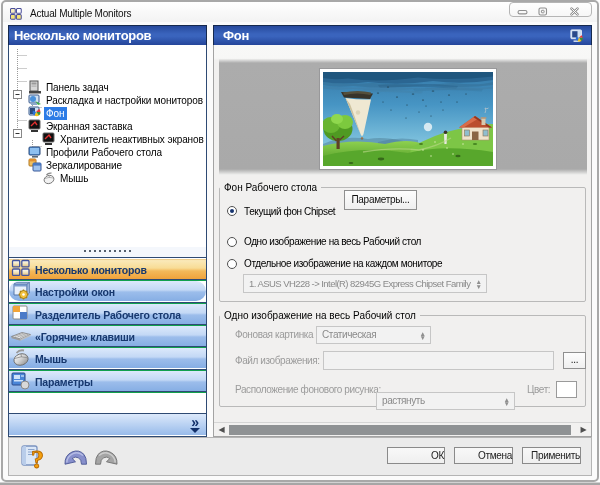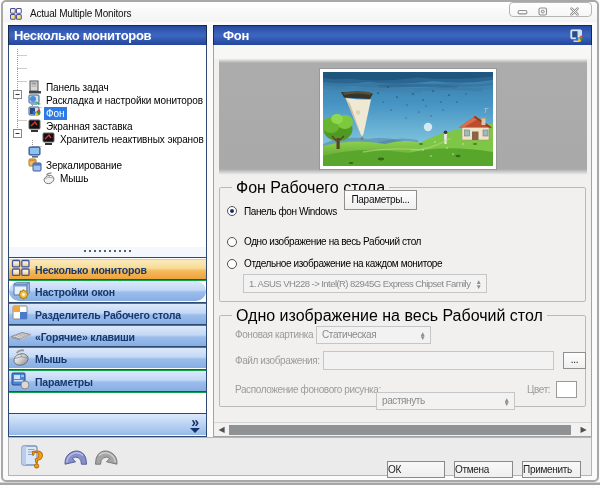--- a/index.html
+++ b/index.html
@@ -46,41 +46,41 @@
 #rightpanel { position:absolute; left:213px; top:45px; width:379px; height:392px;
   border:1px solid #a3a3a3; border-top:none;
   background:linear-gradient(180deg,#f8f8f7 0px,#f7f7f6 13px,#f1f0ef 15px,#f1f0ef 100%); }
 #gray { position:absolute; left:5px; top:14px; width:368px; height:116px;
   background:linear-gradient(180deg, #ededec 0px, #acacac 4px, #a9a9a9 110px, #f2f2f1 116px); }
 #wallframe { position:absolute; left:101px; top:10px; width:176px; height:100px; background:#fff;
   box-shadow:0 0 0 1px #98989a; }
 #wall { position:absolute; left:3px; top:3px; width:170px; height:94px; }
 
 .grp { position:absolute; border:1px solid #b9b9b9; border-radius:2px; }
-.grp .glbl { position:absolute; top:-7px; left:12px; background:#f1f0ef; padding:0 4px; font-size:16px; letter-spacing:0px; color:#000; line-height:13px; }
+.grp .glbl { position:absolute; top:-7px; left:0; background:#f1f0ef; padding:0 4px; font-size:10px; letter-spacing:0px; color:#000; line-height:13px; }
 #grp1 { left:5px; top:142px; width:367px; height:115px; }
 #grp2 { left:5px; top:270px; width:367px; height:92px; }
 .radio { position:absolute; width:10px; height:10px; border:1px solid #505050; border-radius:50%; background:#fff; }
 .radio.on::after { content:""; position:absolute; left:2px; top:2px; width:4px; height:4px; border-radius:50%; background:#16336e; }
 .rlbl { position:absolute; font-size:10px; letter-spacing:-0.4px; color:#000; white-space:nowrap; line-height:13px; }
 .btn { position:absolute; border:1px solid #8f8f8f; background:linear-gradient(180deg,#fdfdfd,#efefef);
   font-size:10px; letter-spacing:-0.3px; color:#111; text-align:center; }
 .combo { position:absolute; border:1px solid #c6c6c6; background:#f2f2f2; font-size:9.5px; letter-spacing:-0.55px; color:#8a8a8a;
   white-space:nowrap; overflow:hidden; }
 .combo .ar { position:absolute; right:4px; top:0; color:#8f8f8f; font-size:6.5px; line-height:4.5px; letter-spacing:0; }
 .dlbl { position:absolute; font-size:10px; letter-spacing:-0.4px; color:#9b9b9b; white-space:nowrap; line-height:13px; }
 
 #hscroll { position:absolute; left:0px; top:377px; width:377px; height:14px; background:#f2f1f0; border-top:1px solid #d5d5d5; }
 #hthumb { position:absolute; left:15px; top:2px; width:342px; height:10px; background:#8f9294; }
 .sar { position:absolute; top:2px; width:13px; height:10px; color:#505050; font-size:8px; line-height:10px; text-align:center; }
 
 #bottombar { position:absolute; left:8px; top:437px; width:584px; height:39px; background:#ebebeb;
   border:1px solid #b4b4b4; }
 .bbtn { position:absolute; top:9px; height:17px; border:1px solid #8a8a8a; background:linear-gradient(180deg,#f8f8f8,#efefef);
-  font-size:10px; letter-spacing:-0.3px; color:#222; text-align:left; line-height:15px;margin-top:14px; }
+  font-size:10px; letter-spacing:-0.3px; color:#222; text-align:right; line-height:15px; }
 </style>
 </head>
 <body>
 <div id="win">
   <div id="frame"></div>
   <div id="titlebar">
     <svg id="appicon" width="12" height="12" viewBox="0 0 13 13">
       <rect x="0.5" y="0.5" width="5.2" height="5.2" rx="1.2" fill="#f5ecc0" stroke="#4a4e9a" stroke-width="1.1"></rect>
       <rect x="7" y="0.5" width="5.2" height="5.2" rx="1.2" fill="#ffffff" stroke="#4a4e9a" stroke-width="1.1"></rect>
       <rect x="0.5" y="7" width="5.2" height="5.2" rx="1.2" fill="#f3e27a" stroke="#4a4e9a" stroke-width="1.1"></rect>
@@ -184,20 +184,21 @@
             <rect x="3" y="11" width="7" height="2" fill="#333"></rect>
           </svg></span>
         <span class="lbl" style="left:51px;">Хранитель неактивных экранов</span>
       </div>
     <div class="trow" style="top:69px;">
         <span class="ticon" style="left:19px;"><svg width="14" height="14" viewBox="0 0 14 14">
             <rect x="1" y="2" width="11" height="8" rx="1" fill="#5a9ae0" stroke="#2a4a7a"></rect>
             <rect x="2" y="3" width="9" height="6" fill="#8ec0f0"></rect>
             <rect x="4" y="11" width="6" height="1.6" fill="#5a6a7a"></rect>
           </svg></span>
+        <span class="lbl" style="left:37px;">Профили Рабочего стола</span>
       </div>
     <div class="trow" style="top:82px;">
         <span class="ticon" style="left:19px;"><svg width="14" height="14" viewBox="0 0 14 14">
             <rect x="1" y="1" width="7" height="7" rx="1" fill="#f0c060" stroke="#b07820"></rect>
             <rect x="1" y="1" width="7" height="2.4" fill="#e09030"></rect>
             <rect x="5" y="5" width="8" height="8" rx="1" fill="#9ec2ee" stroke="#3a5a9a"></rect>
             <rect x="5" y="5" width="8" height="2.6" fill="#4a78c0"></rect>
           </svg></span>
         <span class="lbl" style="left:37px;">Зеркалирование</span>
       </div>
@@ -433,21 +434,21 @@
               <circle cx="108" cy="84" r="0.8"></circle>
               <circle cx="130" cy="82" r="0.8"></circle>
           </g>
         </svg>
       </div>
     </div>
 
     <div class="grp" id="grp1">
         <div class="glbl">Фон Рабочего стола</div>
       <div class="radio on" style="left:7px; top:18px;"></div>
-      <div class="rlbl" style="left:24px; top:16.5px;">Панель фон Windows</div>
+      <div class="rlbl" style="left:24px; top:16.5px;">Текущий фон Chipset</div>
       <div class="btn" style="left:124px; top:2px; width:73px; height:20px; line-height:18px;">Параметры...</div>
       <div class="radio" style="left:7px; top:48.5px;"></div>
       <div class="rlbl" style="left:24px; top:47px;">Одно изображение на весь Рабочий стол</div>
       <div class="radio" style="left:7px; top:70.5px;"></div>
       <div class="rlbl" style="left:24px; top:69px;">Отдельное изображение на каждом мониторе</div>
       <div class="combo" style="left:23px; top:86px; width:244px; height:19px; line-height:17px; padding-left:5px;">1. ASUS VH228 -&gt; Intel(R) 82945G Express Chipset Family<span class="ar" style="top:5px;">▲<br>▼</span></div>
     </div>
 
     <div class="grp" id="grp2">
         <div class="glbl">Одно изображение на весь Рабочий стол</div>

